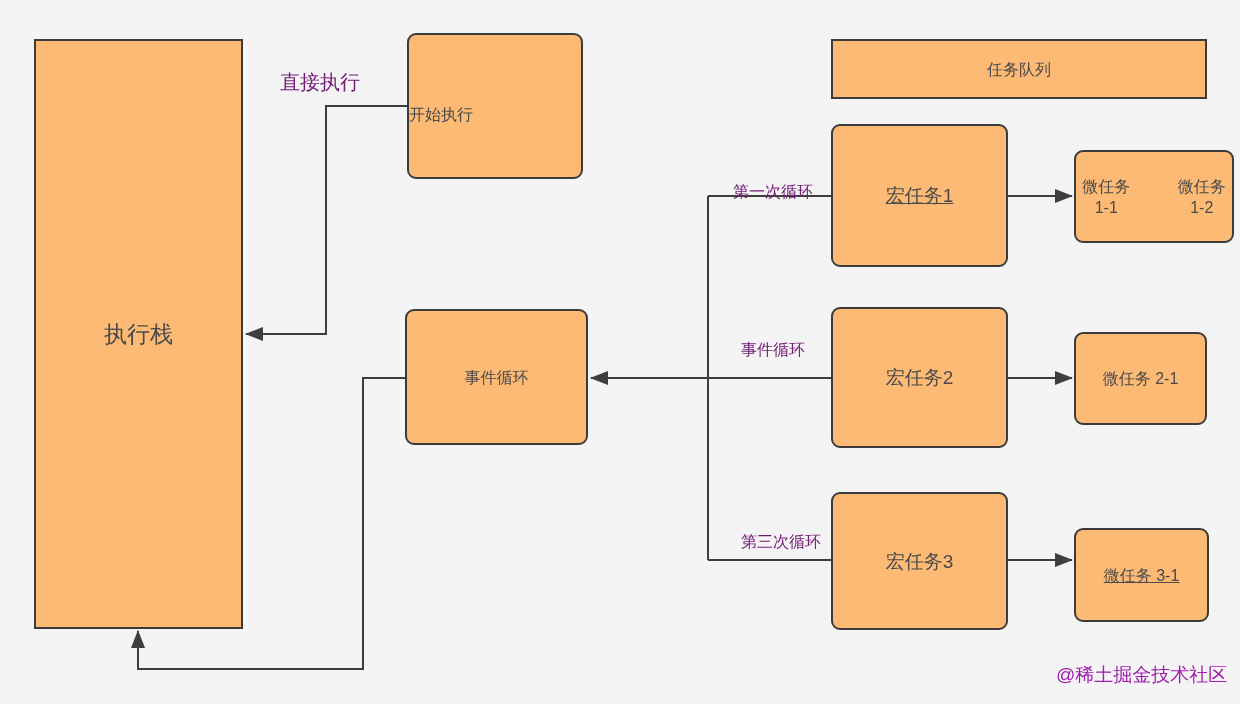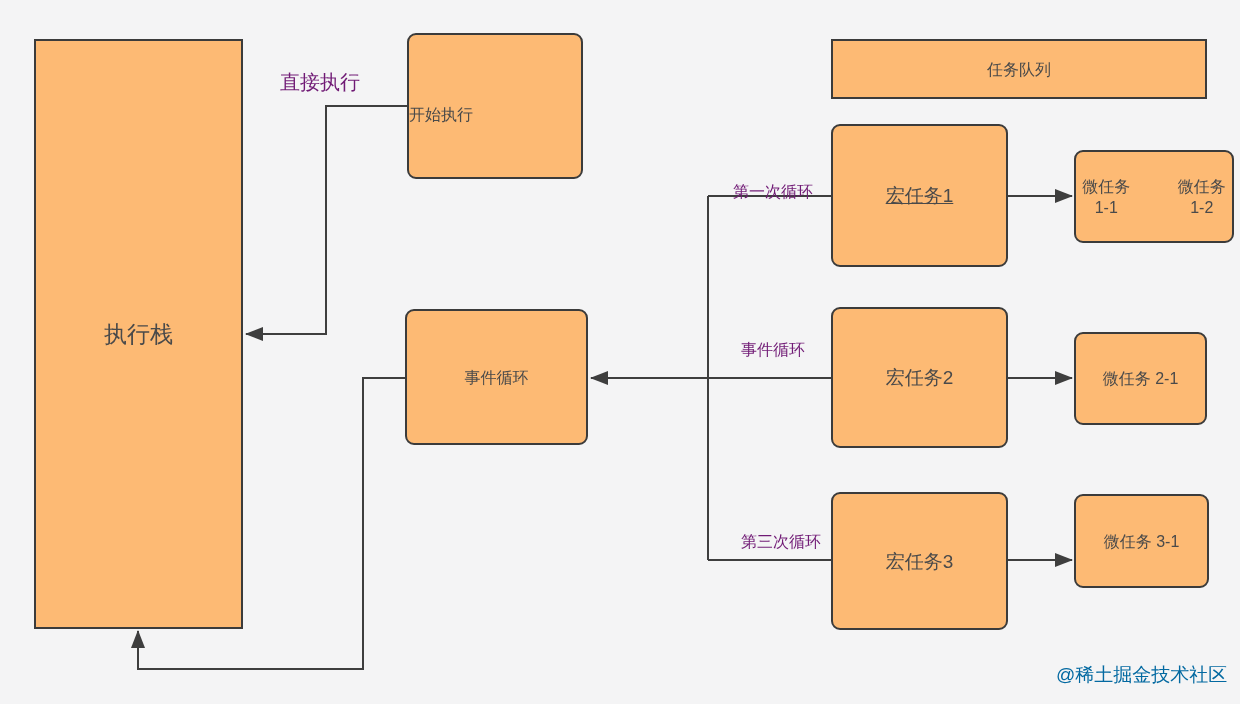--- a/index.html
+++ b/index.html
@@ -48,40 +48,40 @@
   .node-start-exec   { left: 407px; top: 33px;  width: 176px; height: 146px; justify-content: flex-start; }
   .node-start-exec .node-title { padding-top: 18px; line-height: 24px; }
   .node-start-exec .node-lines { margin-top: 24px; }
   .node-task-queue   { left: 831px; top: 39px;  width: 376px; height: 60px; }
   .node-event-loop   { left: 405px; top: 309px; width: 183px; height: 136px; }
   .node-macro-1      { left: 831px; top: 124px; width: 177px; height: 143px; font-size: 19px; text-decoration: underline; }
   .node-macro-2      { left: 831px; top: 307px; width: 177px; height: 141px; font-size: 19px; }
   .node-macro-3      { left: 831px; top: 492px; width: 177px; height: 138px; font-size: 19px; }
   .node-micro-1      { left: 1074px; top: 150px; width: 160px; height: 93px; gap: 35px; }
   .node-micro-2      { left: 1074px; top: 332px; width: 133px; height: 93px; }
-  .node-micro-3      { left: 1074px; top: 494px; width: 135px; height: 94px; }
+  .node-micro-3      { left: 1074px; top: 528px; width: 135px; height: 94px; text-decoration: underline; }
 
   .edge-label {
     position: absolute;
     color: #701a75;
     text-align: center;
   }
   .label-direct-exec { left: 268px; top: 70px;  width: 104px; font-size: 20px; line-height: 24px; }
   .label-loop-1      { left: 727px; top: 150px; width: 92px;  font-size: 16px; line-height: 20px; margin-top: 32px; }
   .label-loop-2      { left: 727px; top: 340px; width: 92px;  font-size: 16px; line-height: 20px; }
   .label-loop-3      { left: 727px; top: 532px; width: 92px;  font-size: 16px; line-height: 20px; margin-left: 8px; }
 
   .watermark {
     position: absolute;
     left: 1056px;
     top: 663px;
     width: 170px;
     font-size: 19px;
     line-height: 24px;
-    color: #0369a1;
+    color: #a21caf;
     text-align: right;
     white-space: nowrap;
   }
 </style>
 </head>
 <body>
 
 <div class="canvas">
 
   <svg class="edges" viewBox="0 0 1240 704" xmlns="http://www.w3.org/2000/svg">

